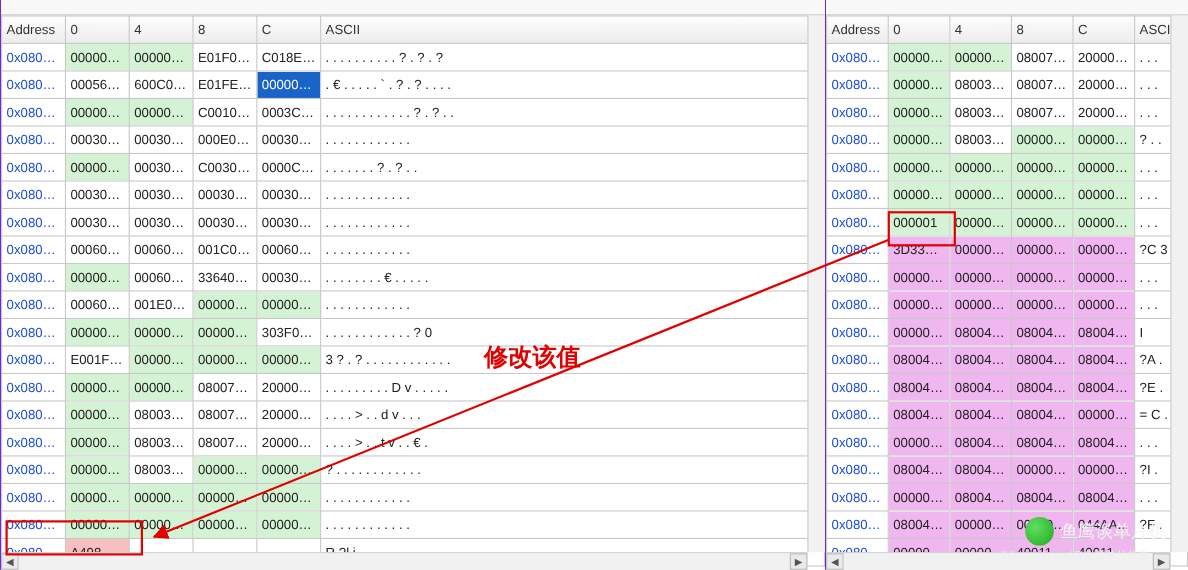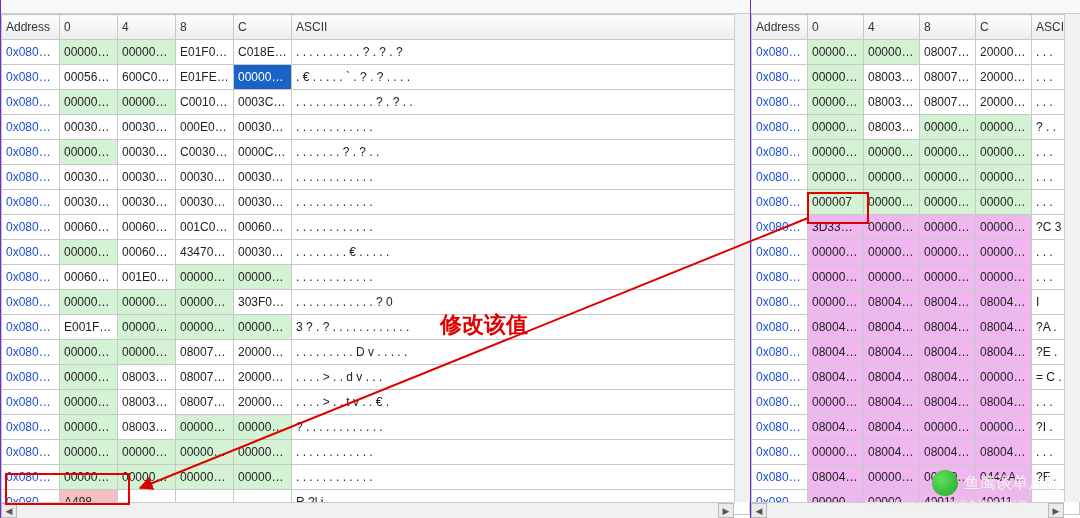--- a/index.html
+++ b/index.html
@@ -98,21 +98,21 @@
     color:#f4f4f4;
     pointer-events:none;
     font-size:16px;
     padding-left:40px;
   }
   .watermark .bubble {
     width:26px;height:26px;border-radius:50%;
     background: radial-gradient(circle at 35% 35%, #5fe05f, #1fa81f);
   }
   .watermark-url {
-    position:absolute;right:52px;bottom:6px;
+    position:absolute;right:35px;bottom:6px;
     color:#eee;font-size:10px;pointer-events:none;
   }
   svg.arrow-svg {
     position:absolute; top:0; left:0;
     width:1080px; height:518px;
     pointer-events:none;
   }
 </style>
 </head>
 <body>
@@ -202,21 +202,21 @@
             <td>000600...</td>
             <td>000600...</td>
             <td>001C00...</td>
             <td>000600...</td>
             <td>. . . . . . . . . . . .</td>
           </tr>
           <tr>
             <td class="addr">0x0800...</td>
             <td class="g">000000...</td>
             <td>000600...</td>
-            <td>434700...</td>
+            <td>336400...</td>
             <td>000300...</td>
             <td>. . . . . . . . € . . . . .</td>
           </tr>
           <tr>
             <td class="addr">0x0800...</td>
             <td>000600...</td>
             <td>001E00...</td>
             <td class="g">000000...</td>
             <td class="g">000000...</td>
             <td>. . . . . . . . . . . .</td>
@@ -368,21 +368,21 @@
           <tr>
             <td class="addr">0x0800...</td>
             <td class="g">000000...</td>
             <td class="g">000000...</td>
             <td class="g">000000...</td>
             <td class="g">000000...</td>
             <td>. . .</td>
           </tr>
           <tr>
             <td class="addr">0x0800...</td>
-            <td class="g">000007</td>
+            <td class="g">000001</td>
             <td class="g">000000...</td>
             <td class="g">000000...</td>
             <td class="g">000000...</td>
             <td>. . .</td>
           </tr>
           <tr>
             <td class="addr">0x0800...</td>
             <td class="m">3D3343...</td>
             <td class="m">000000...</td>
             <td class="m">000000...</td>

